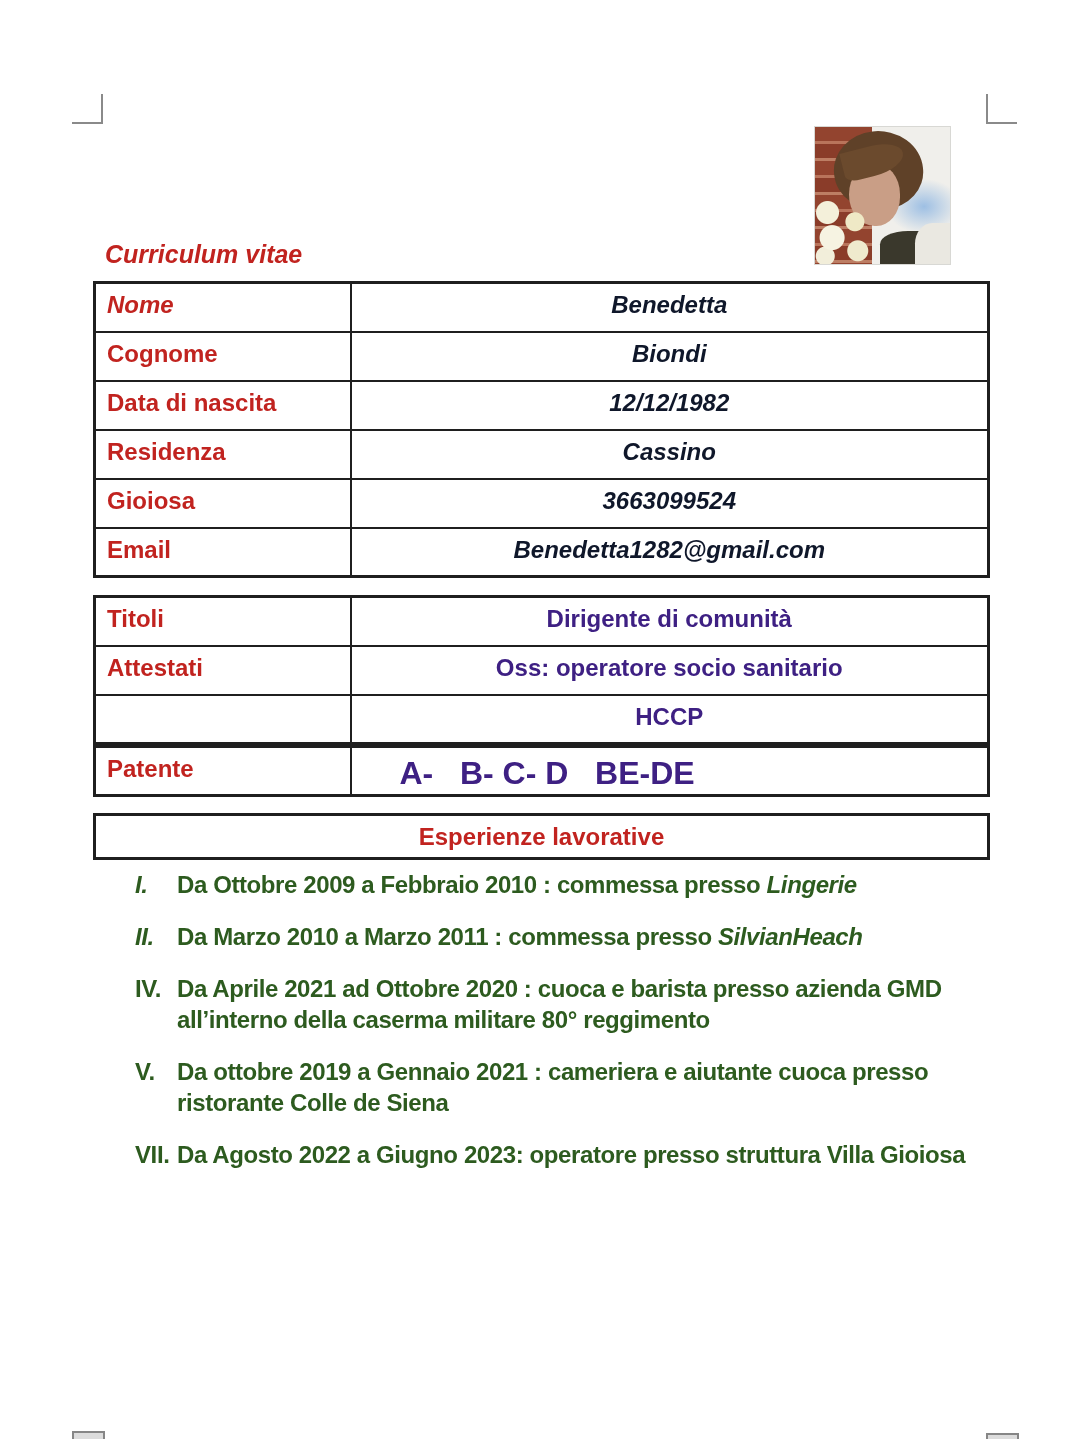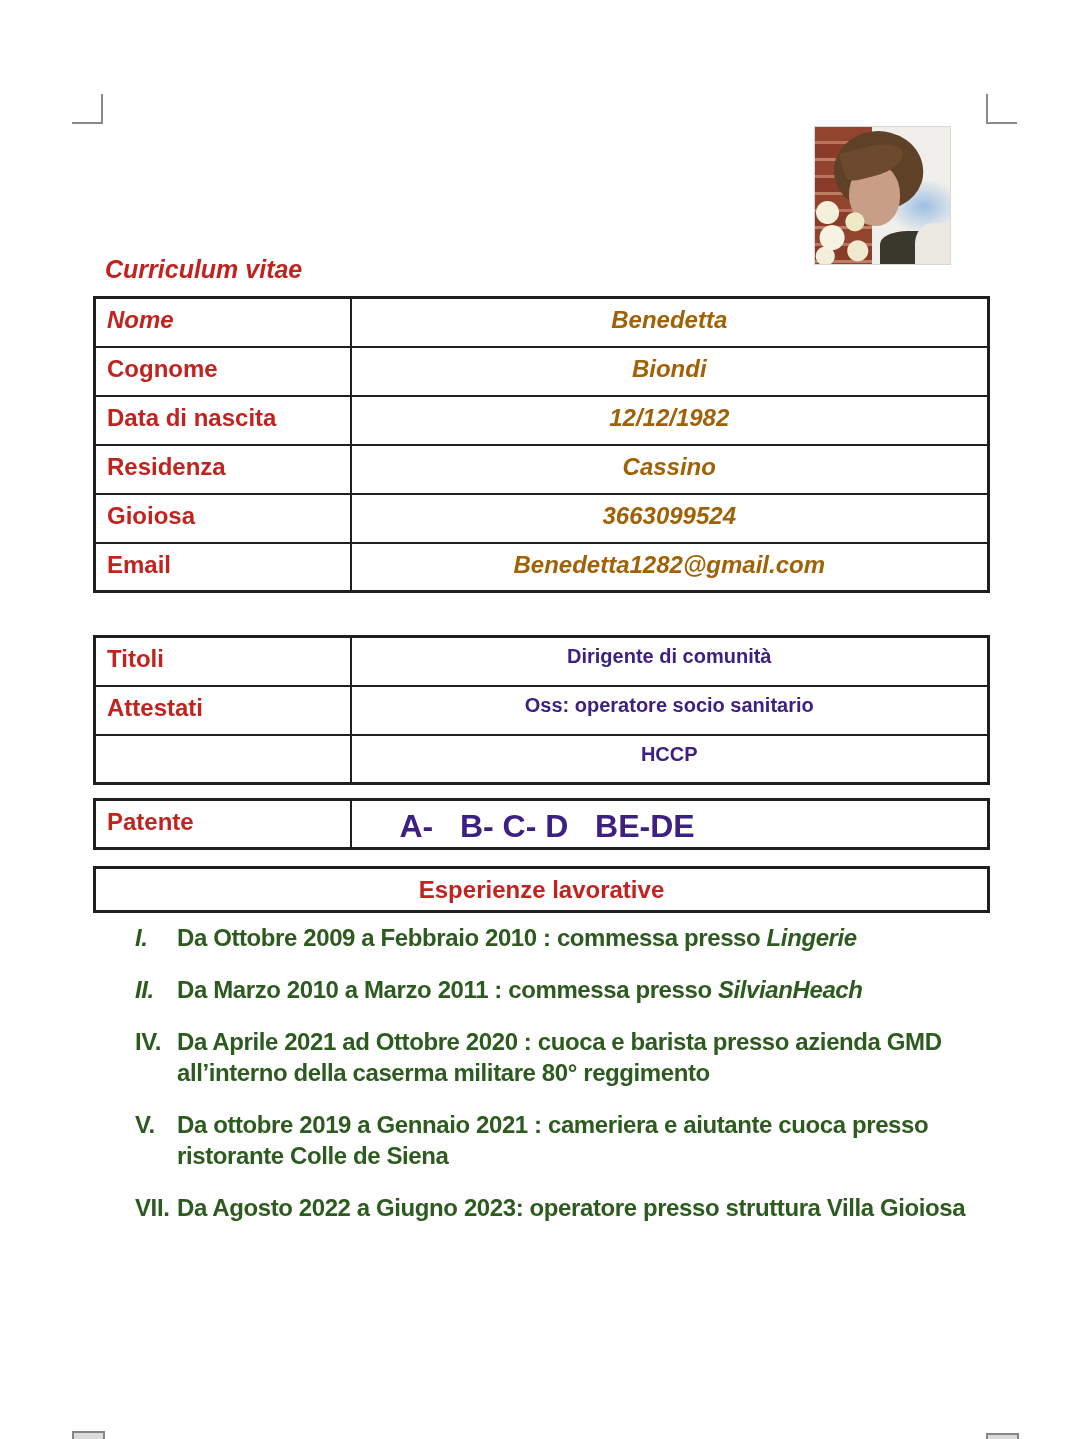--- a/index.html
+++ b/index.html
@@ -38,34 +38,34 @@
     background:#eae8e1;border-radius:50% 0 0 0;}
   .photo .flowers{position:absolute;left:0;bottom:0;width:42%;height:48%;
     background:
       radial-gradient(circle at 22% 22%,#f4f0da 0 11px,rgba(0,0,0,0) 12px),
       radial-gradient(circle at 70% 36%,#efe9c6 0 9px,rgba(0,0,0,0) 10px),
       radial-gradient(circle at 30% 60%,#f6f3e2 0 12px,rgba(0,0,0,0) 13px),
       radial-gradient(circle at 75% 80%,#efeacd 0 10px,rgba(0,0,0,0) 11px),
       radial-gradient(circle at 18% 88%,#f2eeda 0 9px,rgba(0,0,0,0) 10px);}
   
   .content{position:absolute;left:93px;top:240px;width:897px;}
-  .cv-title{margin:15px 0 12px 12px;font-size:25px;line-height:29px;
+  .cv-title{margin:0 0 12px 12px;font-size:25px;line-height:29px;
     font-style:italic;font-weight:bold;color:#c1231f;}
   table{width:100%;border-collapse:collapse;table-layout:fixed;
     border:3px solid #1f1f1f;}
   td{border:2px solid #1f1f1f;height:49px;vertical-align:top;
     padding-top:7px;box-sizing:border-box;}
   col.c1{width:256px;}
   .label{color:#c1231f;font-weight:bold;font-size:24px;padding-left:11px;}
-  .val-blue{color:#a16207;font-weight:bold;font-style:italic;
+  .val-blue{color:#0f172a;font-weight:bold;font-style:italic;
     text-align:center;font-size:24px;}
-  .val-purple{color:#3e2083;font-weight:bold;text-align:center;font-size:20px;}
-  .personal{margin-bottom:42px;padding-left:35px;}
+  .val-purple{color:#3e2083;font-weight:bold;text-align:center;font-size:24px;}
+  .personal{margin-bottom:17px;padding-left:35px;}
   .personal tr:first-child .label{font-style:italic;}
-  .titles{margin-bottom:13px;}
+  .titles{}
   .license{margin-bottom:16px;}
   .license .val-left{text-align:left;padding-left:48px;white-space:pre;
     font-size:32px;}
   .exp-header{border:3px solid #1f1f1f;height:41px;box-sizing:content-box;
     display:flex;align-items:center;justify-content:center;margin-bottom:9px;}
   .exp-header span{color:#c1231f;font-weight:bold;font-size:24px;}
   .exp-list{margin:0;padding:0;list-style:none;}
   .exp-item{display:grid;grid-template-columns:42px 800px;margin:0 0 21px 42px;
     color:#2d5b1f;font-weight:bold;font-size:24px;line-height:31px;
     letter-spacing:-0.4px;}

